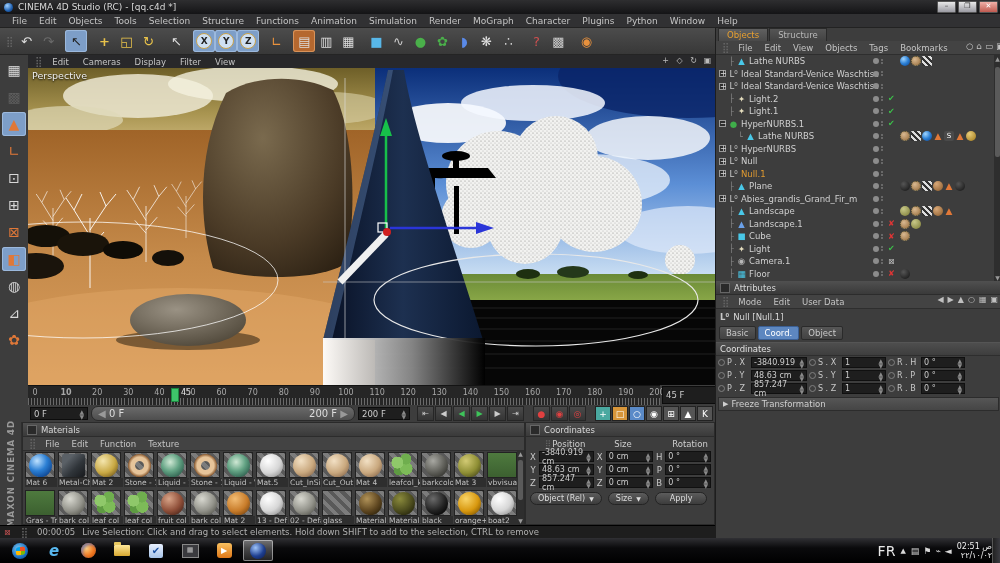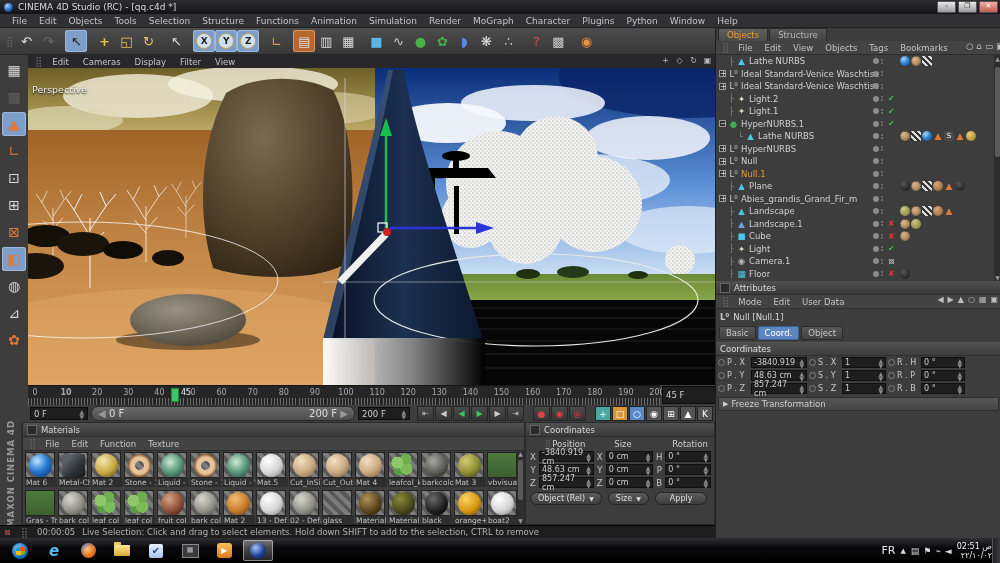--- a/index.html
+++ b/index.html
@@ -34,21 +34,21 @@
   .mbtn{width:24px;height:24px;margin:3px auto 2px;display:flex;align-items:center;justify-content:center;
         font-size:14px;color:#cfcfcf;border-radius:3px;}
   .mbtn.active{background:#7d9ec8;box-shadow:inset 0 0 0 1px #9cb9dd;color:#222;}
   .mbtn.disabled{color:#5e5e5e;}
   
   #viewport{left:28px;top:55px;width:687px;height:330px;background:#000;overflow:hidden;}
   #vp-menubar{position:absolute;left:0;top:0;width:100%;height:13px;background:rgba(42,42,44,.95);
               display:flex;align-items:center;gap:2px;padding-left:4px;box-sizing:border-box;z-index:3;font-size:8.5px;}
   #vp-navicons{position:absolute;right:2px;top:0;display:flex;gap:3px;z-index:4;}
   .vpnav{width:11px;height:11px;font-size:8px;color:#bbb;text-align:center;line-height:11px;}
-  #vp-label{position:absolute;left:4px;top:29px;z-index:3;color:#f0f0f0;font-size:9.5px;text-shadow:0 1px 2px #000;}
+  #vp-label{position:absolute;left:4px;top:15px;z-index:3;color:#f0f0f0;font-size:9.5px;text-shadow:0 1px 2px #000;}
   #scene{position:absolute;left:0;top:13px;width:687px;height:317px;}
   
   #ruler{left:28px;top:385px;width:632px;height:20px;background:#262626;border-top:1px solid #141414;box-sizing:border-box;}
   #ruler-ticks{position:absolute;left:0;bottom:0;width:100%;height:7px;
     background:repeating-linear-gradient(90deg,#6a6a6a 0 1px,transparent 1px 3.11px);}
   .rtick{position:absolute;top:2px;font-size:8px;color:#a8a8a8;transform:translateX(-50%);}
   #playhead{position:absolute;top:2px;width:8px;height:14px;background:#3ec46a;border:1px solid #1d8a42;box-sizing:border-box;}
   #playhead-label{position:absolute;top:2px;font-size:8px;color:#e8e8e8;}
   #frame-field{left:662px;top:386px;width:72px;height:18px;background:#1e1e1e;border:1px solid #0c0c0c;
                color:#ccc;display:flex;align-items:center;justify-content:space-between;padding:0 3px;box-sizing:border-box;font-size:8.5px;}
@@ -1332,21 +1332,21 @@
         <span class="ti-capture">▦</span>
       </span>
       <span class="task-icon">
         <span class="ti-wmp">▶</span>
       </span>
       <span class="task-icon active">
         <span class="ti-c4d"></span>
       </span>
     </div>
   <div id="tray">
-    <span style="font-size:11px;">FR</span>
+    <span style="font-size:14px;">FR</span>
     <span class="tico" style="font-size:7px;">▲</span>
     <span id="tray-icons" style="display:flex;gap:4px;">
         <span class="tico">▤</span>
         <span class="tico">⚑</span>
         <span class="tico">⌁</span>
         <span class="tico">◄</span>
       </span>
     <span id="clock">
       <div>02:51 ص</div>
       <div>٢٢/١٠/٠٢</div>

